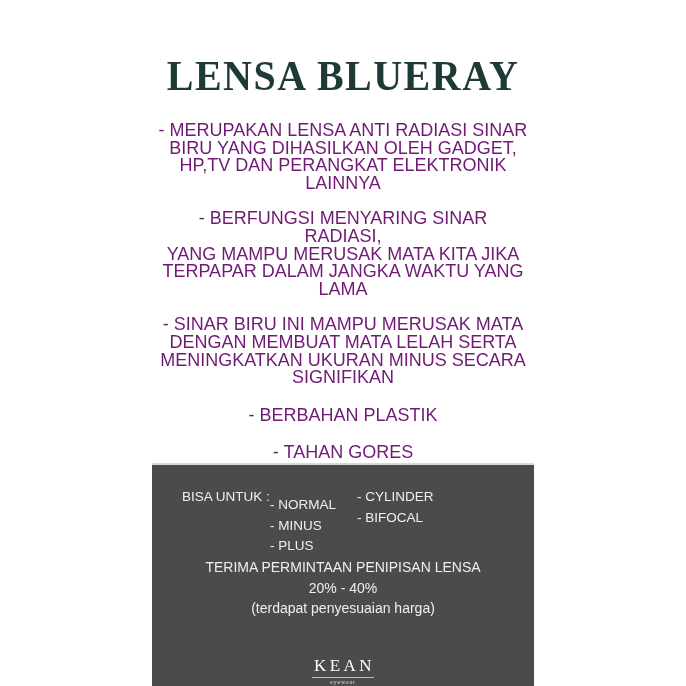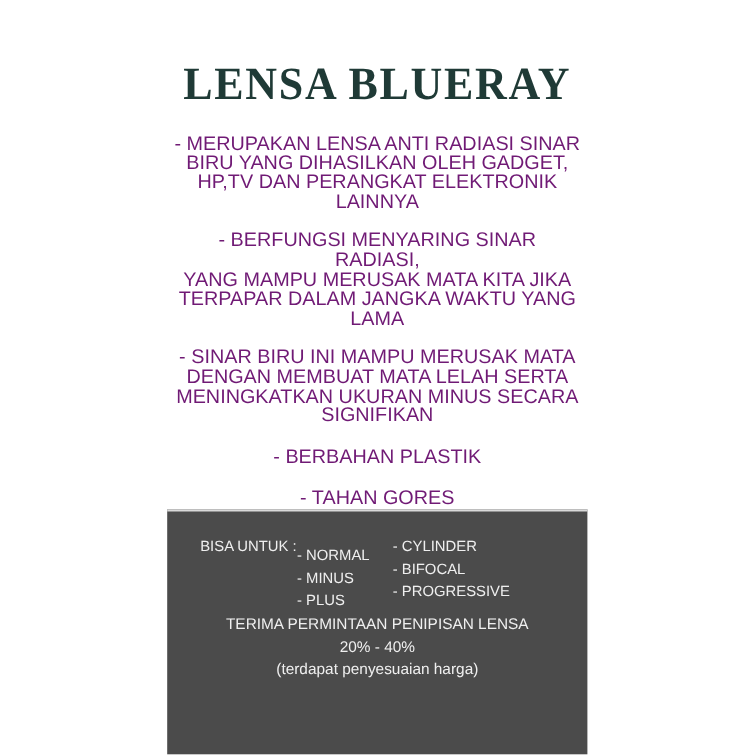--- a/index.html
+++ b/index.html
@@ -166,24 +166,28 @@
     <div class="uses">
       <span class="label">BISA UNTUK :</span>
       <span class="col col1">
         <span class="item">- NORMAL</span>
         <span class="item">- MINUS</span>
         <span class="item">- PLUS</span>
       </span>
       <span class="col col2">
         <span class="item">- CYLINDER</span>
         <span class="item">- BIFOCAL</span>
-        <span class="item">- PROGRESSIVE</span>
       </span>
     </div>
 
     <div class="notice">
       <div>TERIMA PERMINTAAN PENIPISAN LENSA</div>
       <div>20% - 40%</div>
       <div>(terdapat penyesuaian harga)</div>
     </div>
 
+    <div class="brand">
+      <div class="brand-name">KEAN</div>
+      <div class="brand-line"></div>
+      <div class="brand-sub">eyewear</div>
+    </div>
   </div>
 </div>
 
 </body></html>

